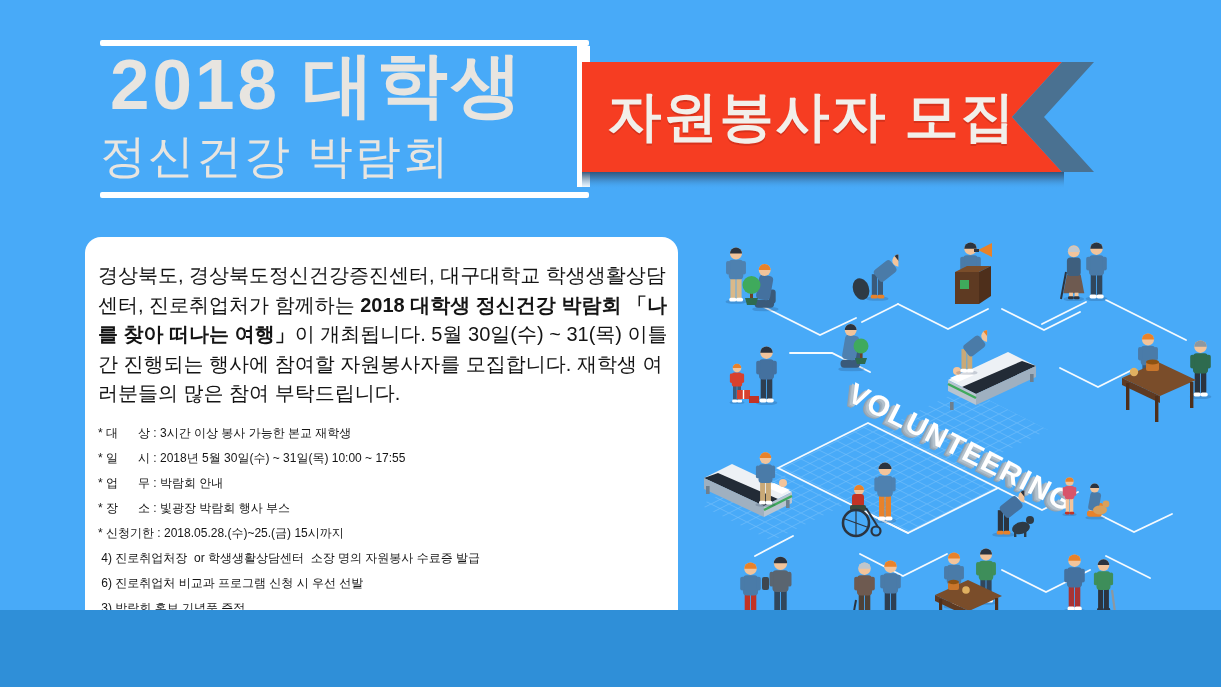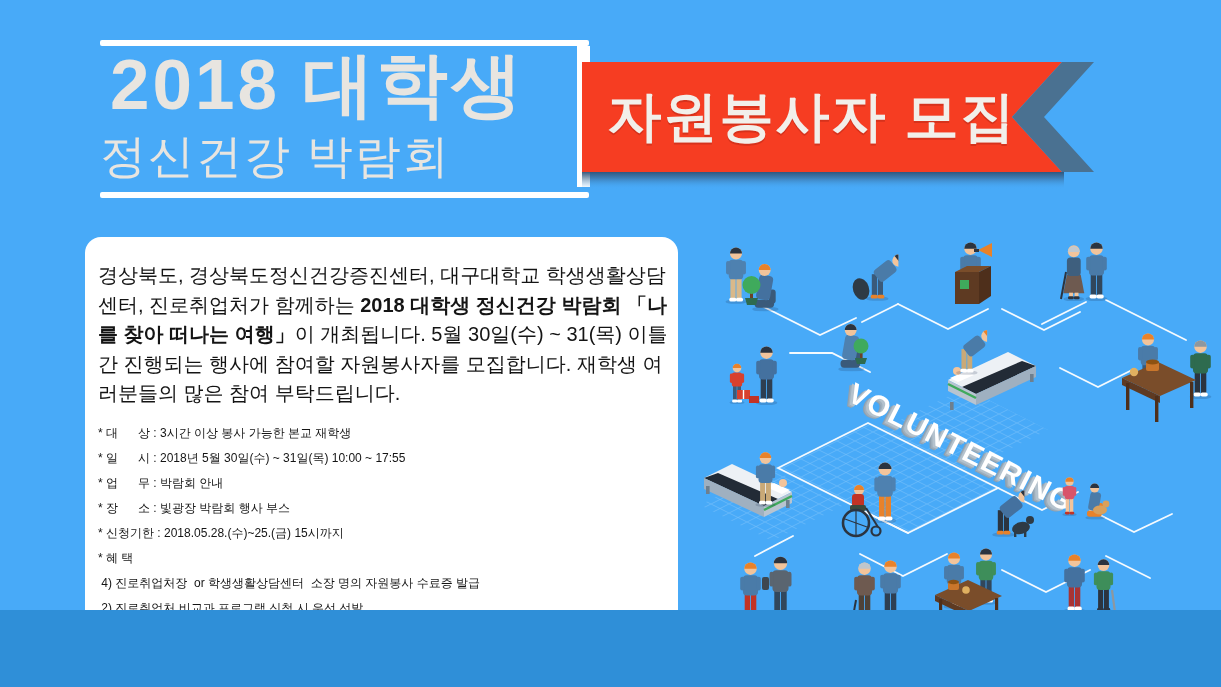--- a/index.html
+++ b/index.html
@@ -72,23 +72,22 @@
   </div>
 
   <div class="info-box">
     <p><span>경상북도, 경상북도정신건강증진센터, 대구대학교 학생생활상담센터, 진로취업처가 함께하는 </span><b>2018 대학생 정신건강 박람회</b><span> </span><b>「나를 찾아 떠나는 여행」</b><span>이 개최됩니다. 5월 30일(수) ~ 31(목) 이틀 간 진행되는 행사에 참여할 자원봉사자를 모집합니다. 재학생 여러분들의 많은 참여 부탁드립니다.</span></p>
     <div class="details">
       <div class="detail-line">* 대      상 : 3시간 이상 봉사 가능한 본교 재학생</div>
       <div class="detail-line">* 일      시 : 2018년 5월 30일(수) ~ 31일(목) 10:00 ~ 17:55</div>
       <div class="detail-line">* 업      무 : 박람회 안내</div>
       <div class="detail-line">* 장      소 : 빛광장 박람회 행사 부스</div>
       <div class="detail-line">* 신청기한 : 2018.05.28.(수)~25.(금) 15시까지</div>
-      <div class="detail-line">* 혜 택</div>
       <div class="detail-line"> 4) 진로취업처장  or 학생생활상담센터  소장 명의 자원봉사 수료증 발급</div>
-      <div class="detail-line"> 2) 진로취업처 비교과 프로그램 신청 시 우선 선발</div>
+      <div class="detail-line"> 6) 진로취업처 비교과 프로그램 신청 시 우선 선발</div>
       <div class="detail-line"> 3) 박람회 홍보 기념품 증정</div>
     </div>
   </div>
 
   <svg class="illu" width="531" height="459" viewBox="690 228 531 459">
     <defs>
       <pattern id="iso" width="18" height="9" patternUnits="userSpaceOnUse">
         <path d="M0,4.5 L9,0 L18,4.5 L9,9 Z" fill="none" stroke="#BFE2FF" stroke-width="0.6"></path>
       </pattern>
       <symbol id="p-stand" viewBox="0 0 20 42">

